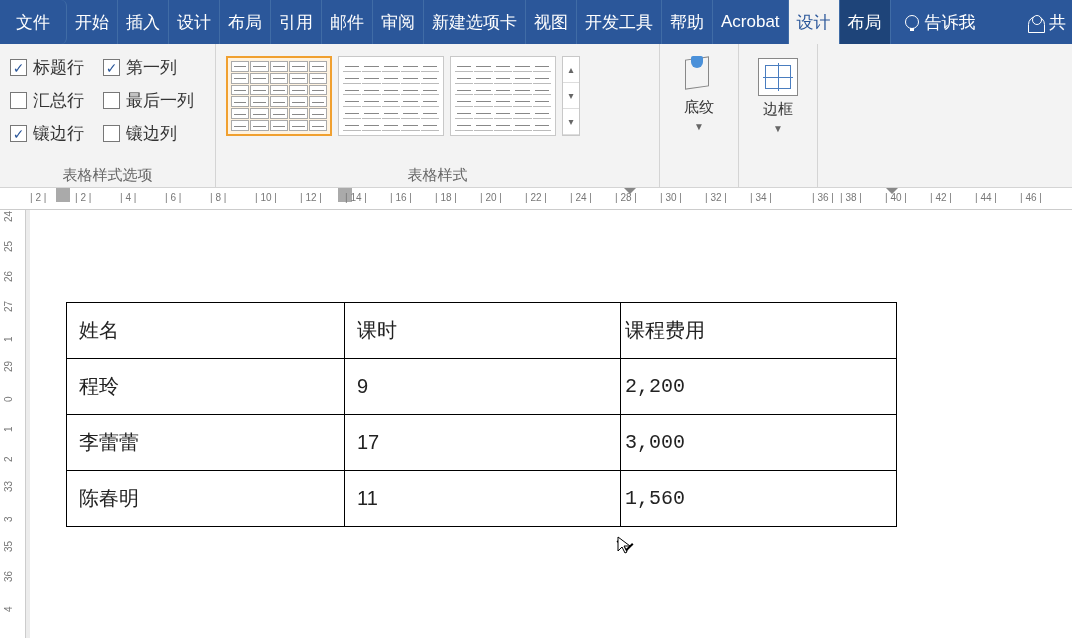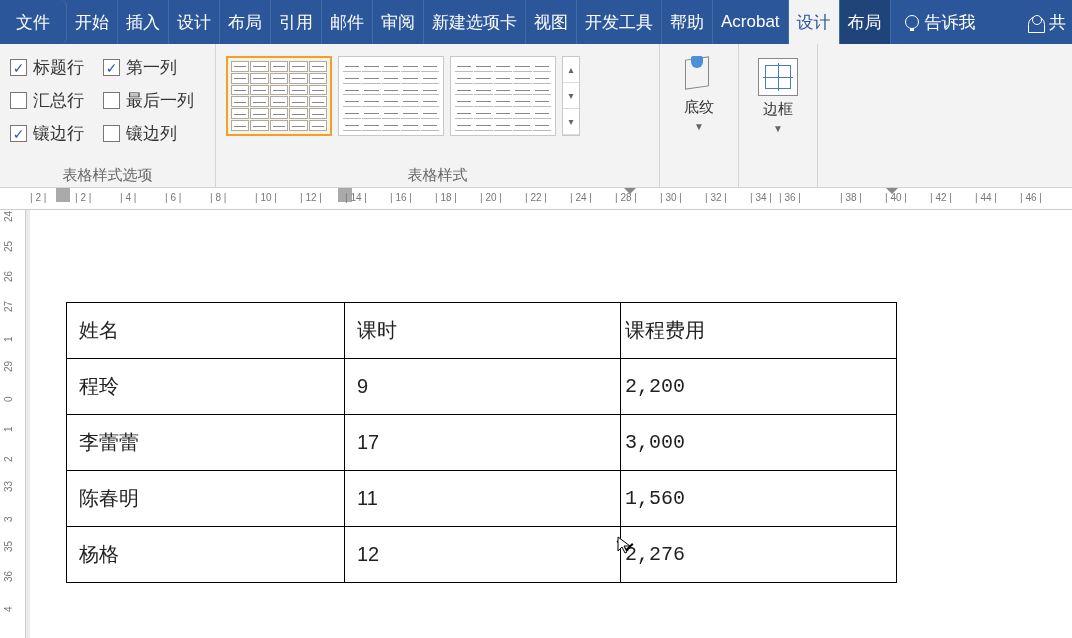--- a/index.html
+++ b/index.html
@@ -281,21 +281,21 @@
     <span class="seg" style="left: 345px;">| 14 |</span>
     <span class="seg" style="left: 390px;">| 16 |</span>
     <span class="seg" style="left: 435px;">| 18 |</span>
     <span class="seg" style="left: 480px; text-align: center;">| 20 |</span>
     <span class="seg" style="left: 525px;">| 22 |</span>
     <span class="seg" style="left: 570px;">| 24 |</span>
     <span class="seg" style="left: 615px;">| 28 |</span>
     <span class="seg" style="left: 660px;">| 30 |</span>
     <span class="seg" style="left: 705px;">| 32 |</span>
     <span class="seg" style="left: 750px;">| 34 |</span>
-    <span class="seg" style="left: 779px;">| 36 |</span>
+    <span class="seg" style="left: 812px;">| 36 |</span>
     <span class="seg" style="left: 840px;">| 38 |</span>
     <span class="seg" style="left: 885px;">| 40 |</span>
     <span class="seg" style="left: 930px;">| 42 |</span>
     <span class="seg" style="left: 975px;">| 44 |</span>
     <span class="seg" style="left: 1020px;">| 46 |</span>
   </div>
 
 <div class="doc-area">
   <div class="ruler-v">
       <span class="vn" style="top: 12px;">24</span>
@@ -329,25 +329,20 @@
       <tr>
             <td>李蕾蕾</td>
             <td>17</td>
             <td>3,000</td>
           </tr>
       <tr>
             <td>陈春明</td>
             <td>11</td>
             <td>1,560</td>
           </tr>
-      <tr>
-            <td>杨格</td>
-            <td>12</td>
-            <td>2,276</td>
-          </tr>
     </tbody>
       </table>
   </div>
 </div>
 
 <div class="cursor">
   <svg width="16" height="20">
       <path d="M1 1 L1 15 L5 11 L8 17 L10 16 L7 10 L13 10 Z" fill="#fff" stroke="#000" stroke-width="1"></path>
     </svg>
 </div>

